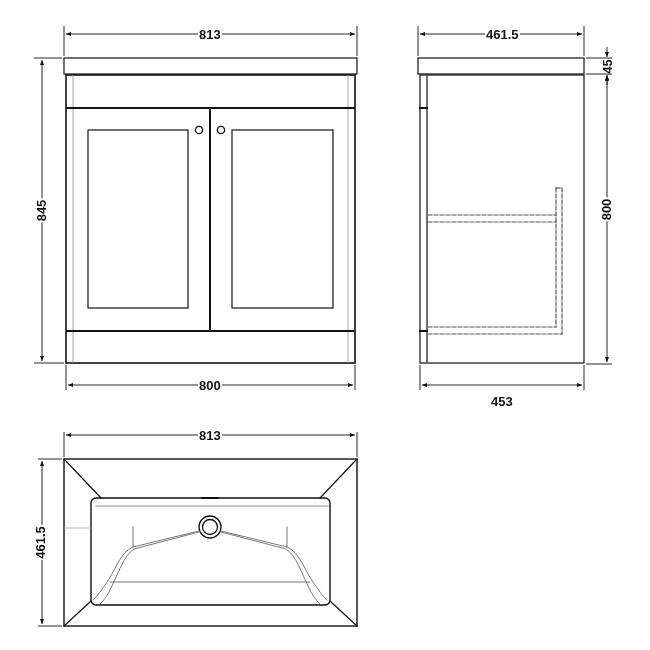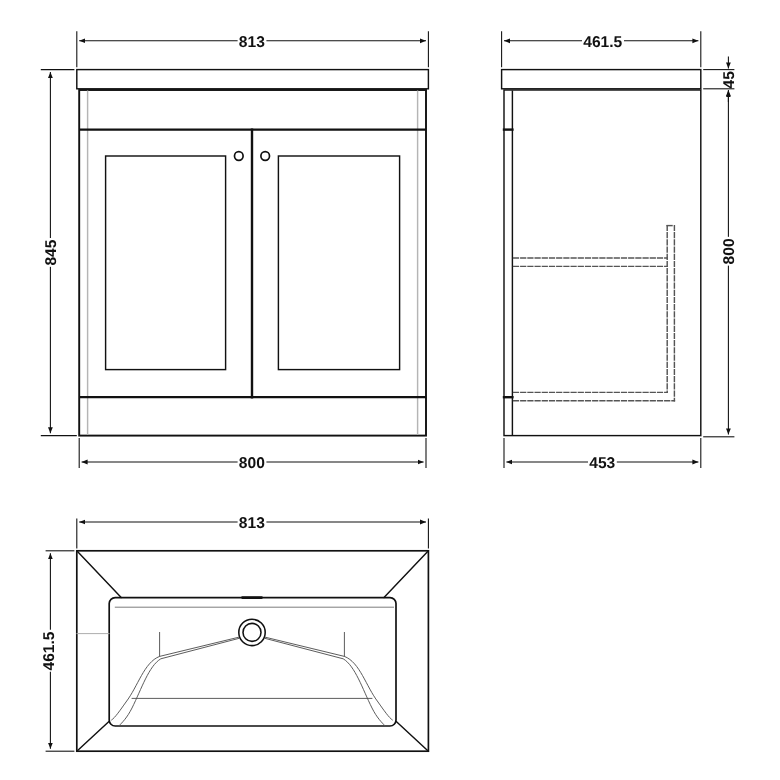--- a/index.html
+++ b/index.html
@@ -144,16 +144,16 @@
   </g>
 </svg>
 
 <span class="dim-label" style="left:198px; top:28px;">813</span>
 <span class="dim-label vert" style="left:30px; top:204px;">845</span>
 <span class="dim-label" style="left:198px; top:379px;">800</span>
 
 <span class="dim-label" style="left:485px; top:28px;">461.5</span>
 <span class="dim-label vert" style="left:599px; top:60px; background:transparent;">45</span>
 <span class="dim-label vert" style="left:595px; top:203px;">800</span>
-<span class="dim-label" style="left:490px; top:379px;">453</span>
+<span class="dim-label" style="left:490px; top:395px;">453</span>
 
 <span class="dim-label" style="left:198px; top:429px;">813</span>
 <span class="dim-label vert" style="left:23px; top:536px;">461.5</span>
 
 </body></html>

